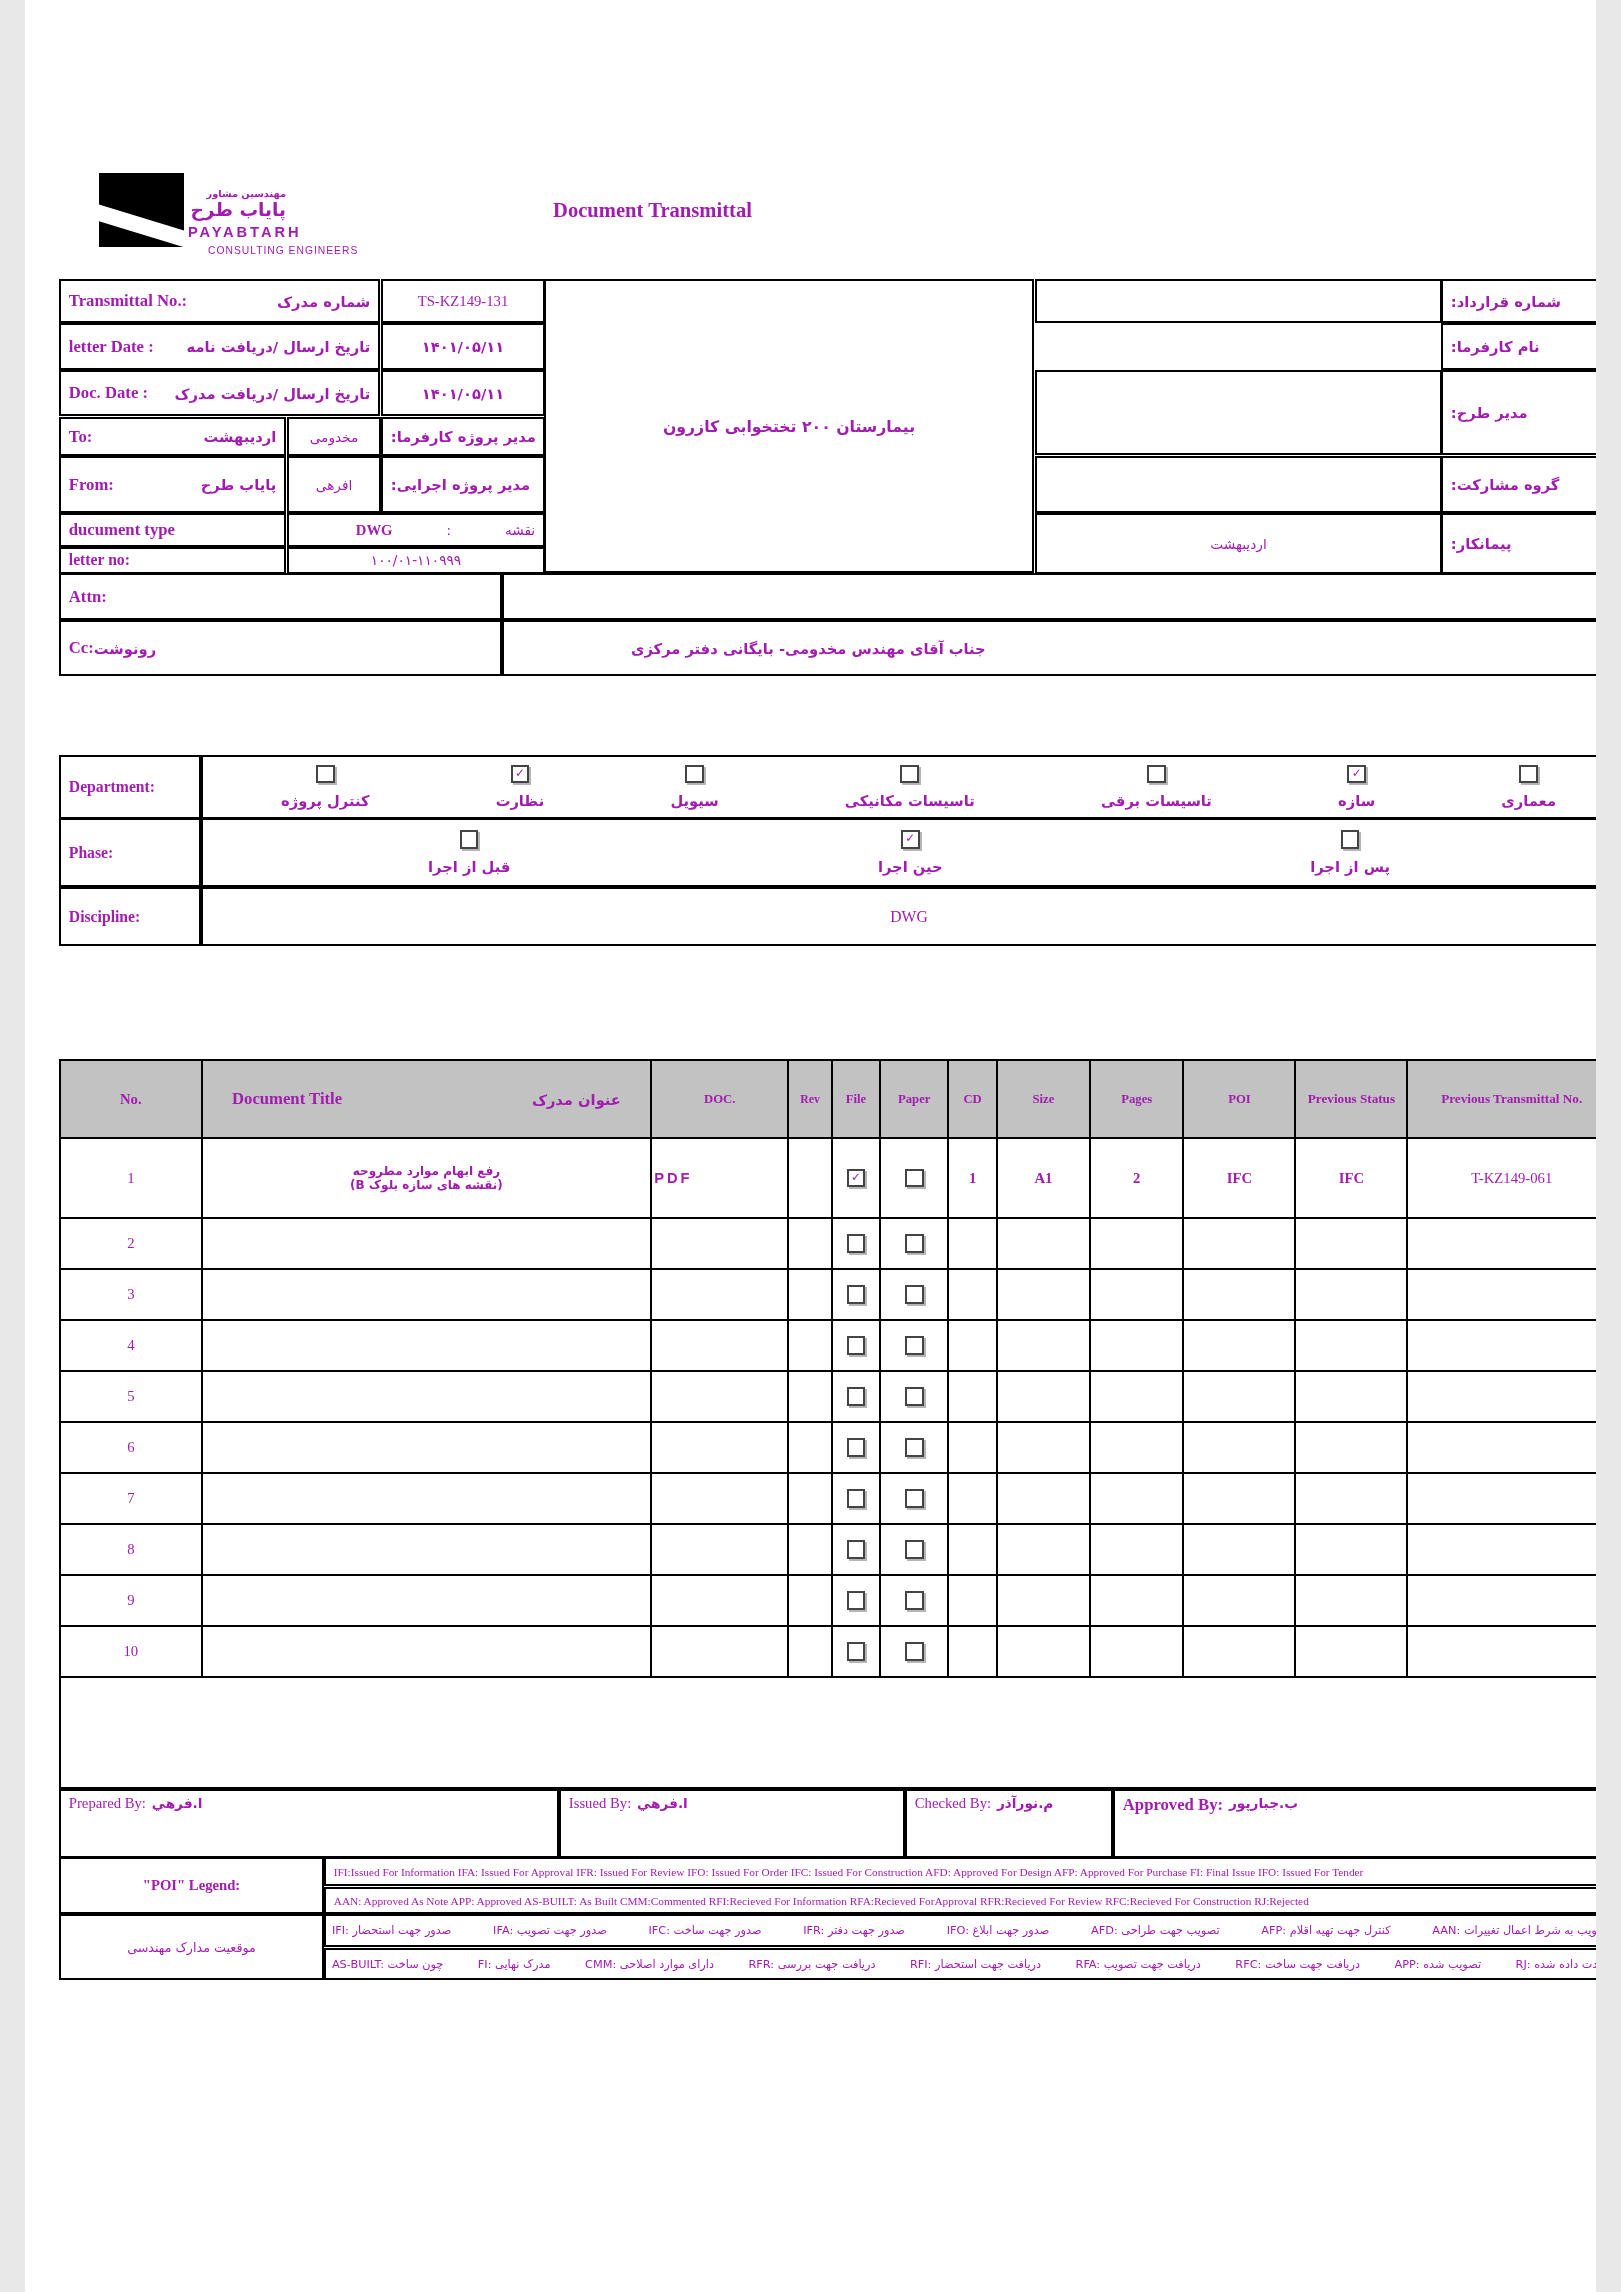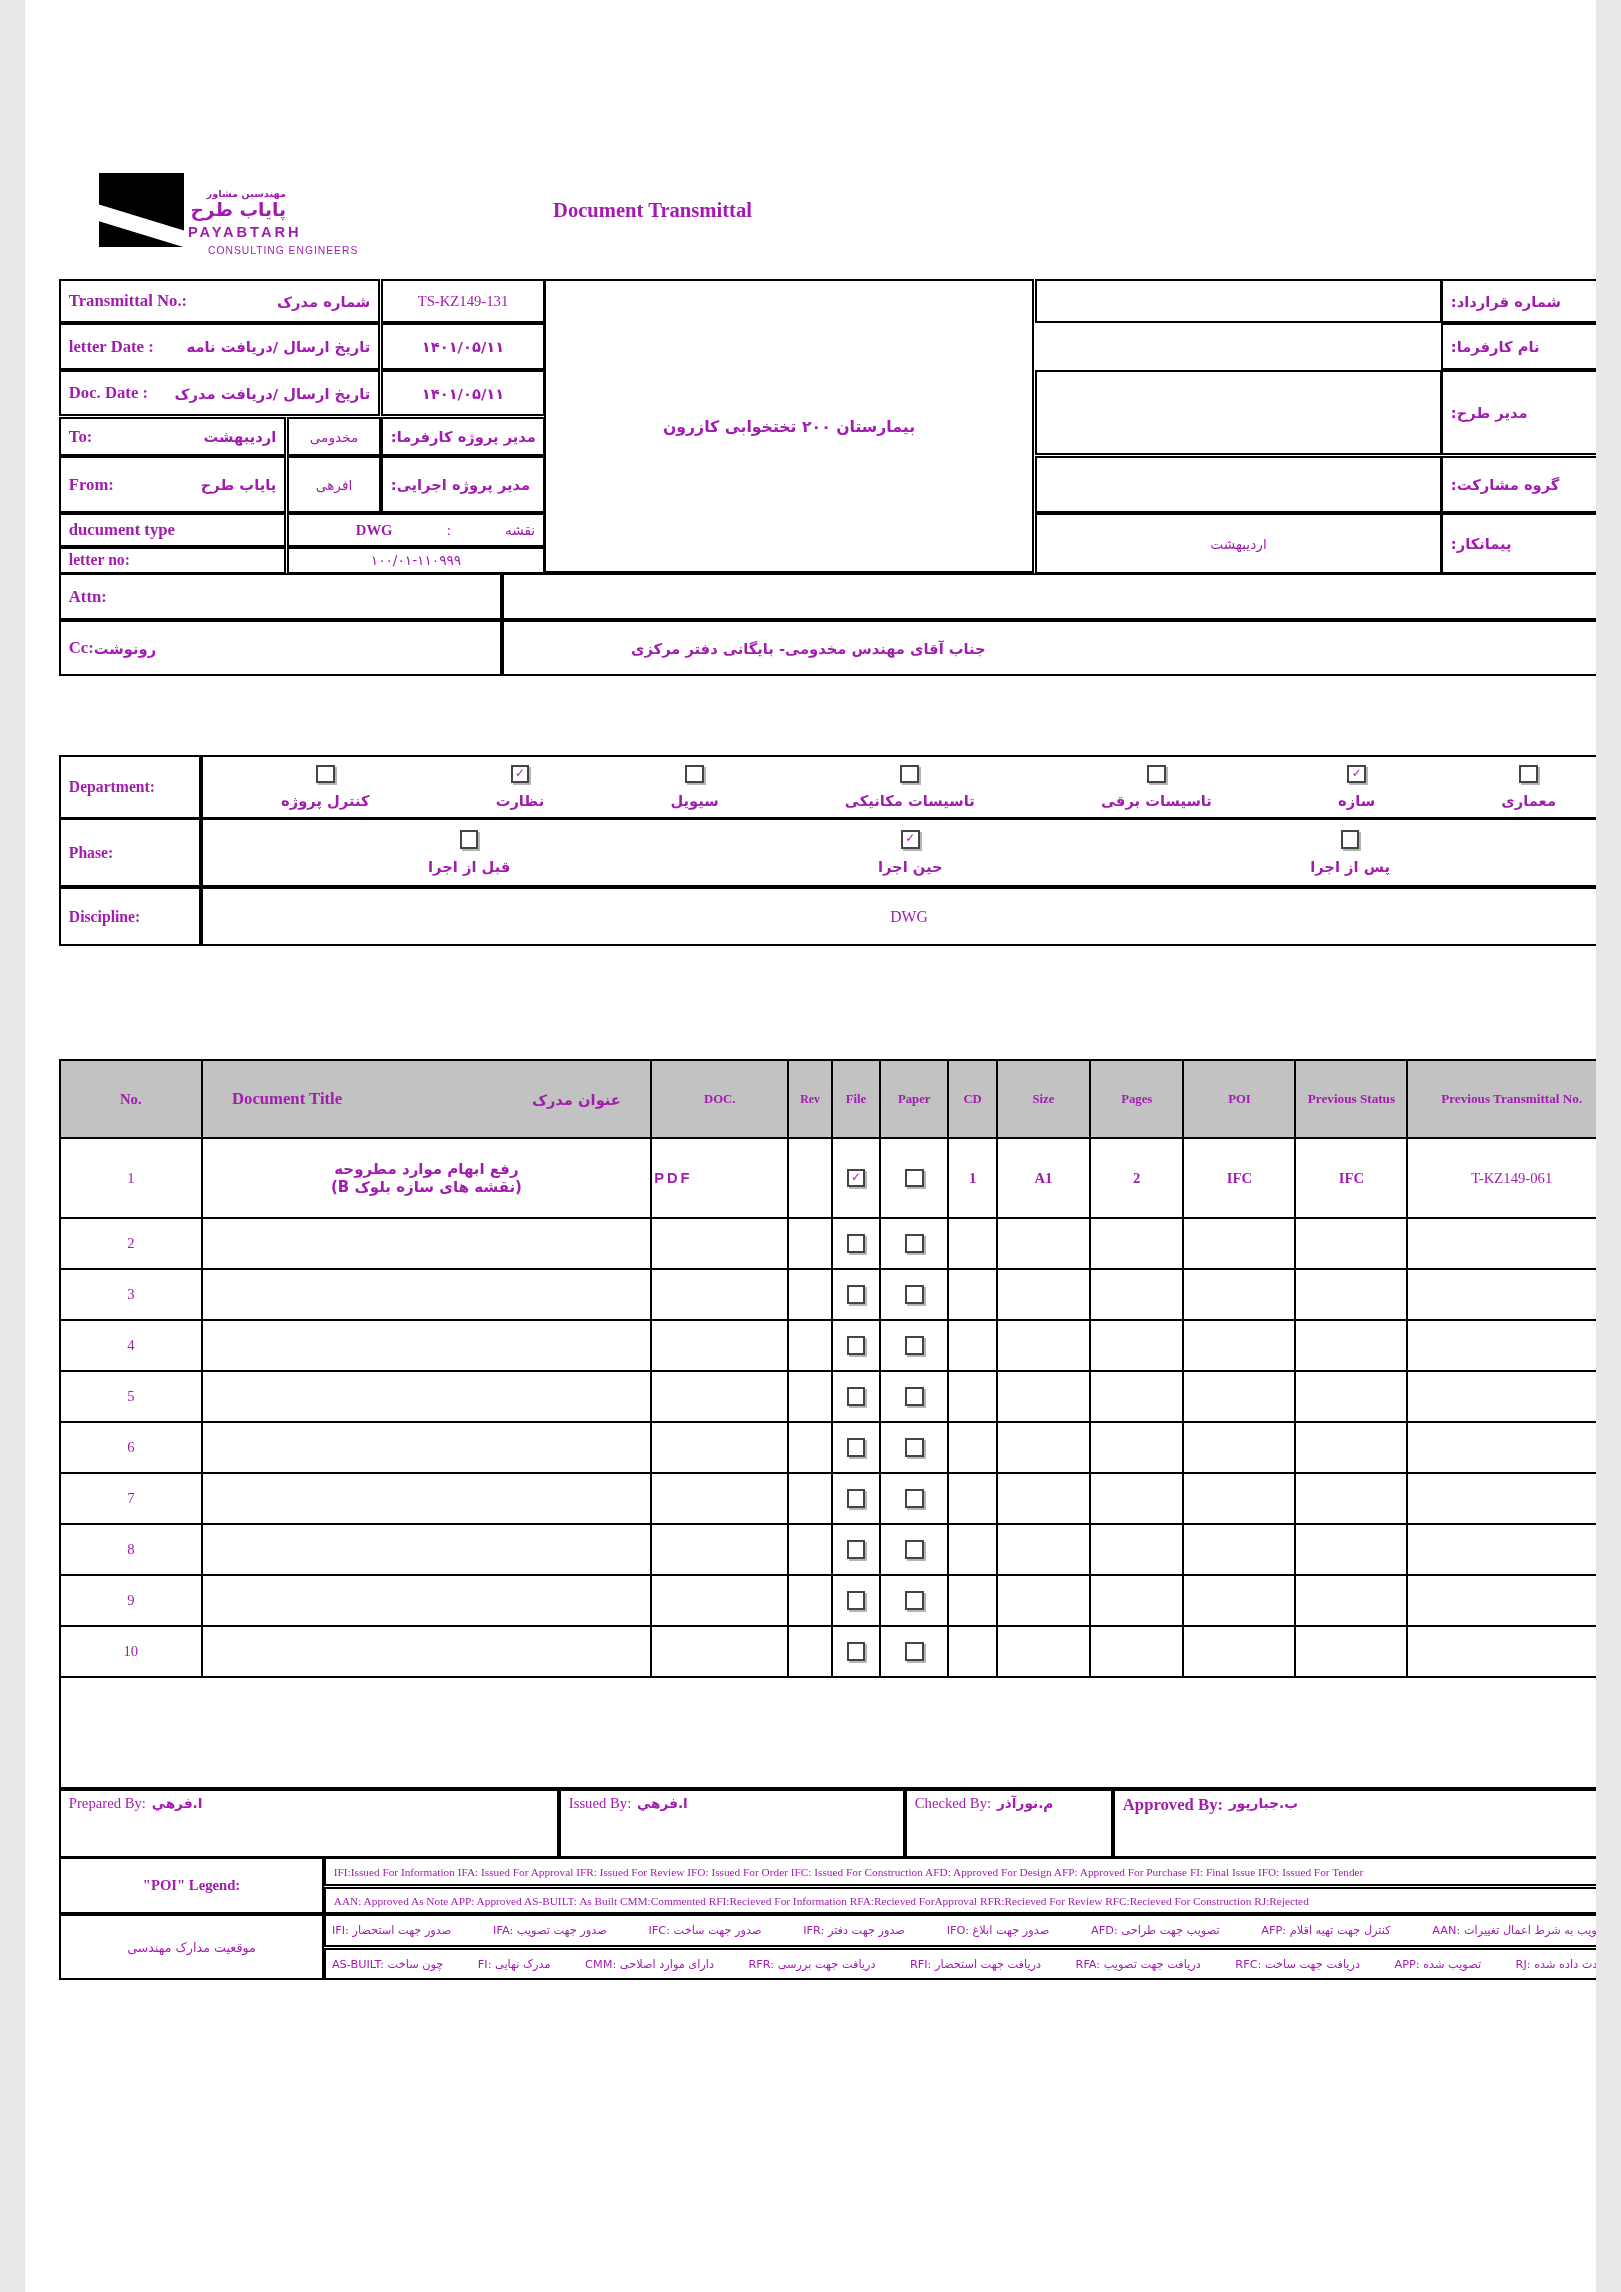--- a/index.html
+++ b/index.html
@@ -38,21 +38,21 @@
   .optrow{direction:rtl;justify-content:space-between;}
   
   .doc-table-wrap{position:absolute;left:34px;top:1059px;width:1558px;}
   table.doc{width:100%;table-layout:fixed;border-collapse:collapse;}
   table.doc th,table.doc td{border:2px solid #000;padding:0 2px;text-align:center;
         font-size:14.7px;overflow:hidden;}
   table.doc thead th{background:#c2c2c2;font-weight:bold;border-bottom:2.9px solid #000;}
   table.doc tbody td{border-top:2.9px solid #000;}
   table.doc .h2l{font-size:13.2px;line-height:1.25;}
   .th-title{display:flex;justify-content:space-between;align-items:center;padding:0 27.4px;}
-  .t1,.t2{font-family:"DejaVu Sans",sans-serif;font-weight:bold;font-size:15px;direction:rtl;}
+  .t1,.t2{font-family:"DejaVu Sans",sans-serif;font-weight:bold;font-size:12px;direction:rtl;}
   .c-doc{text-align:left !important;font-weight:bold;font-size:11.8px;letter-spacing:2.9px;
          font-family:"Liberation Sans",sans-serif;}
   .bold{font-weight:bold;}
   
   .sig{align-items:flex-start;padding:3.9px 7.8px;font-size:14.7px;gap:5.9px;}
   .sig .fa{font-size:13.7px;}
   
   .lgd{font-size:11.3px;white-space:nowrap;overflow:hidden;}
   .lgd-fa{font-family:"DejaVu Sans",sans-serif;font-size:11.3px;}
   .lgi{unicode-bidi:isolate;direction:ltr;}

